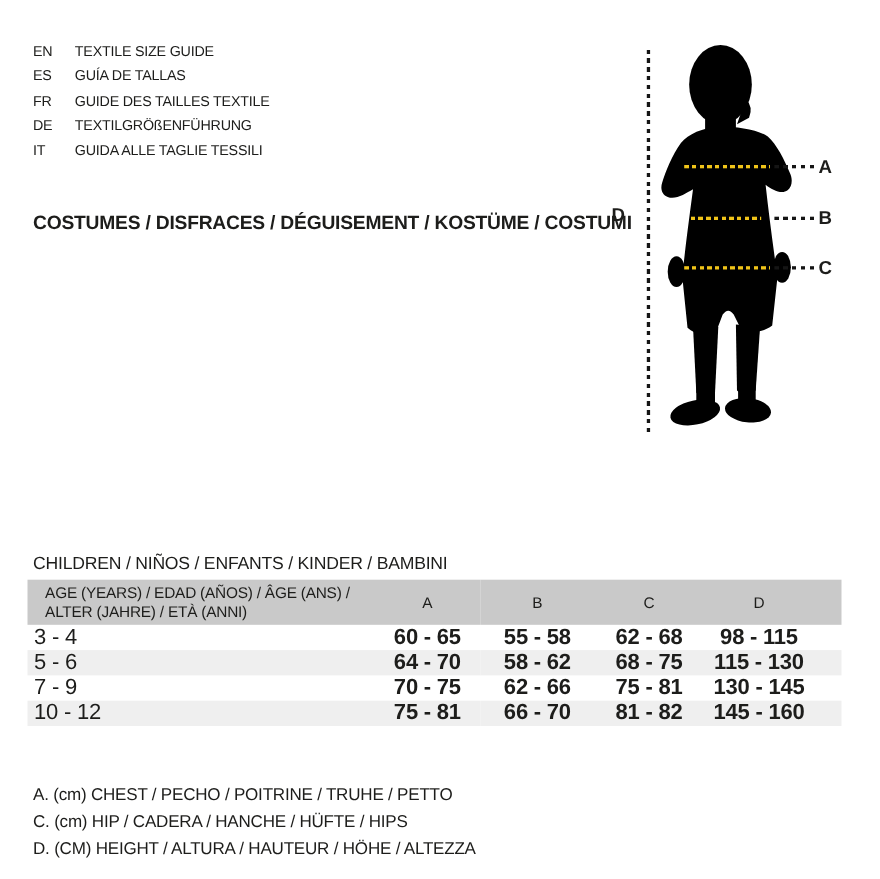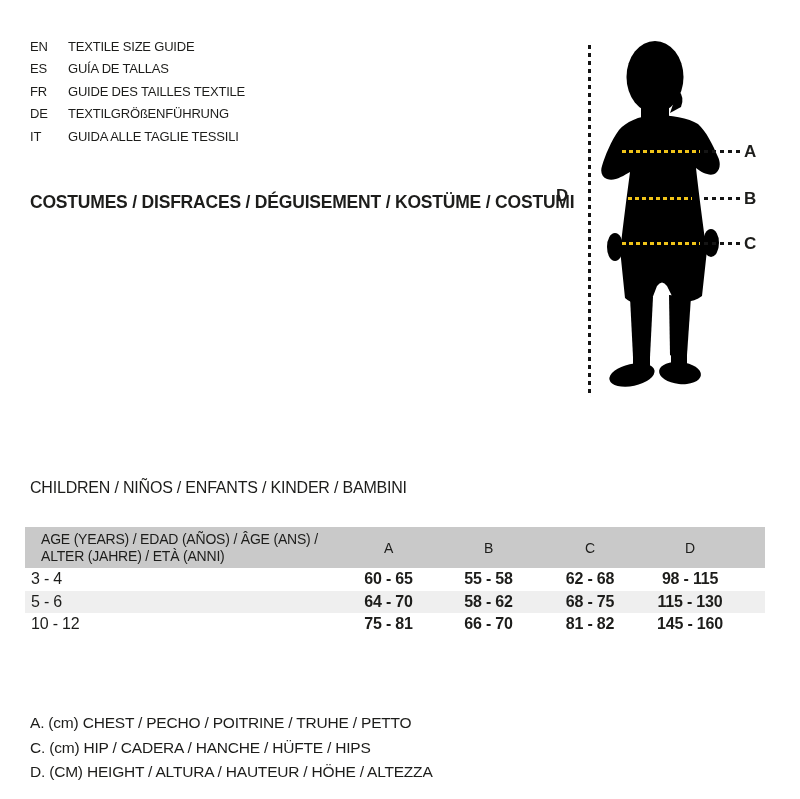--- a/index.html
+++ b/index.html
@@ -20,28 +20,28 @@
   .dline-v {
     position:absolute; left:588px; top:45px; width:3px; height:352px;
     background:repeating-linear-gradient(180deg,#151515 0 4px,transparent 4px 8px);
   }
   .mline-y { position:absolute; height:3px;
     background:repeating-linear-gradient(90deg,#f0c419 0 4px,transparent 4px 7px); }
   .mline-b { position:absolute; height:3px;
     background:repeating-linear-gradient(90deg,#151515 0 4px,transparent 4px 8px); }
   .mlabel { position:absolute; font-size:17px; font-weight:bold; }
   
-  .section-title { position:absolute; left:30px; top:479px; font-size:16px; white-space:nowrap; }
+  .section-title { position:absolute; left:30px; top:504px; font-size:16px; white-space:nowrap; }
   
   .size-table { position:absolute; left:25px; top:527px; width:740px; border-collapse:collapse; table-layout:fixed; }
   .size-table th, .size-table td { font-weight:normal; font-size:14px; vertical-align:middle; }
   .size-table thead th { background:#c9c9c9; height:41px; }
   .size-table thead th.age-head { text-align:left; padding-left:16px; line-height:17px; }
   .size-table thead th.col-head { text-align:center; }
-  .size-table tbody td { height:22.5px; font-size:16px;margin-top:24px; }
+  .size-table tbody td { height:22.5px; font-size:20px;margin-top:24px; }
   .size-table tbody td.age-cell { text-align:left; padding-left:6px; }
   .size-table tbody td.val-cell { text-align:center;font-weight:bold; }
   .size-table tbody tr:nth-child(even) td { background:#efefef; }
   .size-table th:last-child, .size-table td:last-child { padding-right:25px; }
   .col-age { width:315px; } .col-a { width:97px; } .col-b { width:103px; }
   .col-c { width:100px; } .col-d { width:125px; }
   
   .legend { position:absolute; left:30px; top:667px;margin-top:44px; }
   .legend-row { font-size:15.5px; line-height:24.5px; white-space:nowrap; }
 </style>
@@ -159,20 +159,27 @@
         <td class="val-cell">98 - 115</td>
       </tr>
       <tr>
         <td class="age-cell">5 - 6</td>
         <td class="val-cell">64 - 70</td>
         <td class="val-cell">58 - 62</td>
         <td class="val-cell">68 - 75</td>
         <td class="val-cell">115 - 130</td>
       </tr>
       <tr>
+        <td class="age-cell">7 - 9</td>
+        <td class="val-cell">70 - 75</td>
+        <td class="val-cell">62 - 66</td>
+        <td class="val-cell">75 - 81</td>
+        <td class="val-cell">130 - 145</td>
+      </tr>
+      <tr>
         <td class="age-cell">10 - 12</td>
         <td class="val-cell">75 - 81</td>
         <td class="val-cell">66 - 70</td>
         <td class="val-cell">81 - 82</td>
         <td class="val-cell">145 - 160</td>
       </tr>
     </tbody>
   </table>
 
   <div class="legend">

